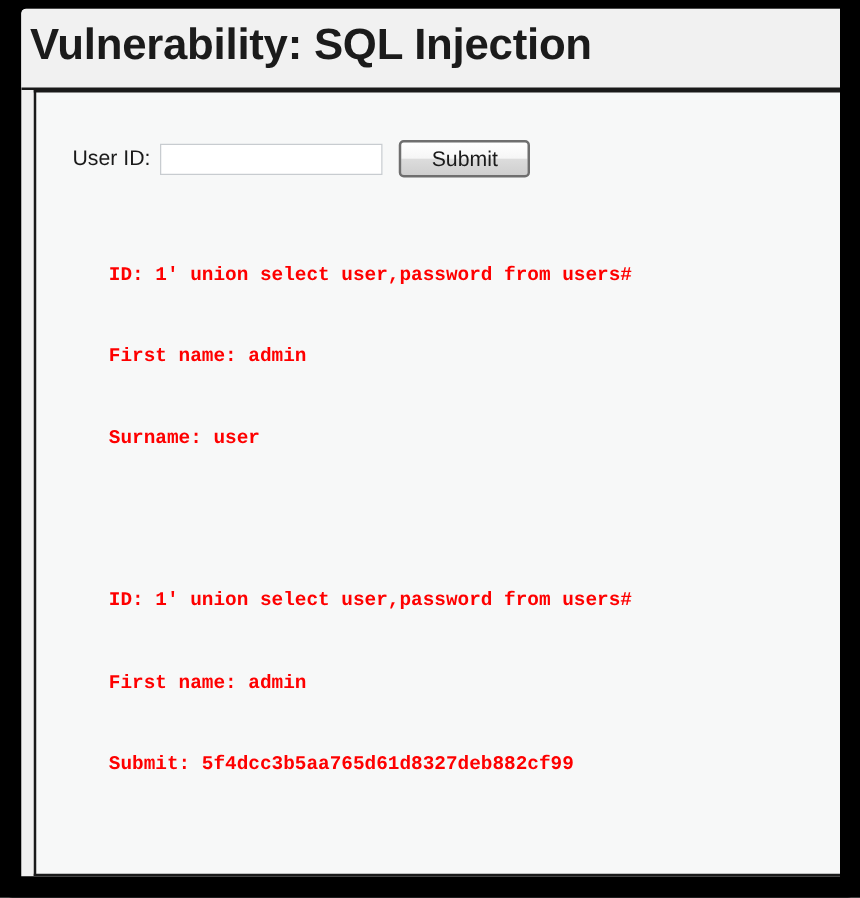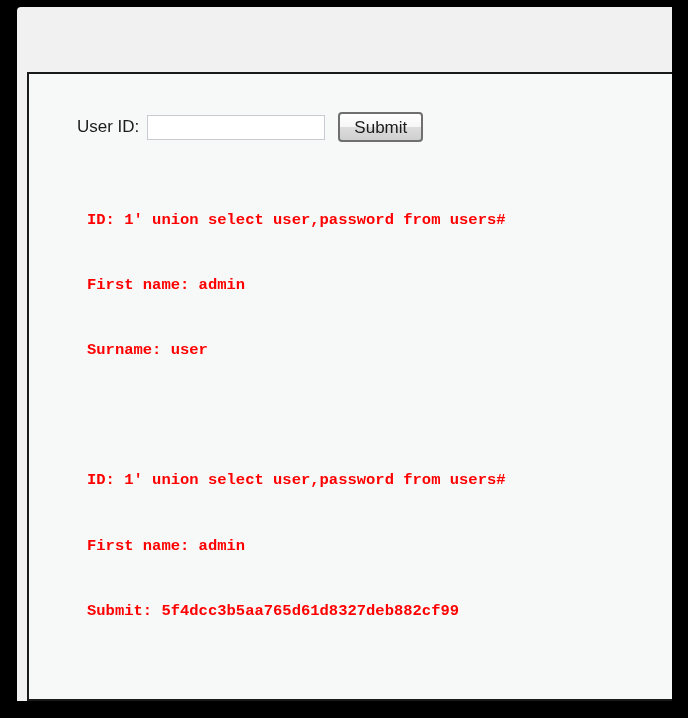--- a/index.html
+++ b/index.html
@@ -72,21 +72,21 @@
     height: 629px;
     background: #f7f8f8;
     border: 2px solid #1a1a1a;
     border-right: none;
     box-sizing: border-box;
   }
 
   
   .vuln-form {
     position: absolute;
-    left: 48px;
+    left: 29px;
     top: 38px;
     display: flex;
     align-items: center;
   }
   .form-label {
     font-family: "Liberation Sans", sans-serif;
     font-size: 17px;
     color: #1b1b1b;
     margin-right: 8px;
     white-space: nowrap;
@@ -99,21 +99,21 @@
     background: #ffffff;
     font-family: "Liberation Sans", sans-serif;
     font-size: 14px;
     color: #1b1b1b;
     padding: 2px 4px;
     outline: none;
   }
   .submit-button {
     margin-left: 13px;
     height: 30px;
-    padding: 0 14px;
+    padding: 0 24px;
     box-sizing: border-box;
     border: 2px solid #6f6f6f;
     border-radius: 4px;
     background: linear-gradient(to bottom, #ffffff 0%, #f6f6f6 48%, #dcdcdc 52%, #cfcfcf 100%);
     font-family: "Liberation Sans", sans-serif;
     font-size: 17px;
     color: #1b1b1b;
     cursor: pointer;
     line-height: 1;
   }
@@ -141,20 +141,23 @@
     display: block;
     white-space: pre;
   }
 </style>
 </head>
 <body>
 
 <div class="screen">
   <div class="page">
 
+    <div class="page-header">
+      <h1 class="page-title">Vulnerability: SQL Injection</h1>
+    </div>
 
     <div class="content-box">
 
       <div class="vuln-form">
         <span class="form-label">User ID:</span>
         <input class="user-id-input" type="text" value="" style="">
         <button class="submit-button">Submit</button>
       </div>
 
       <div class="results">

